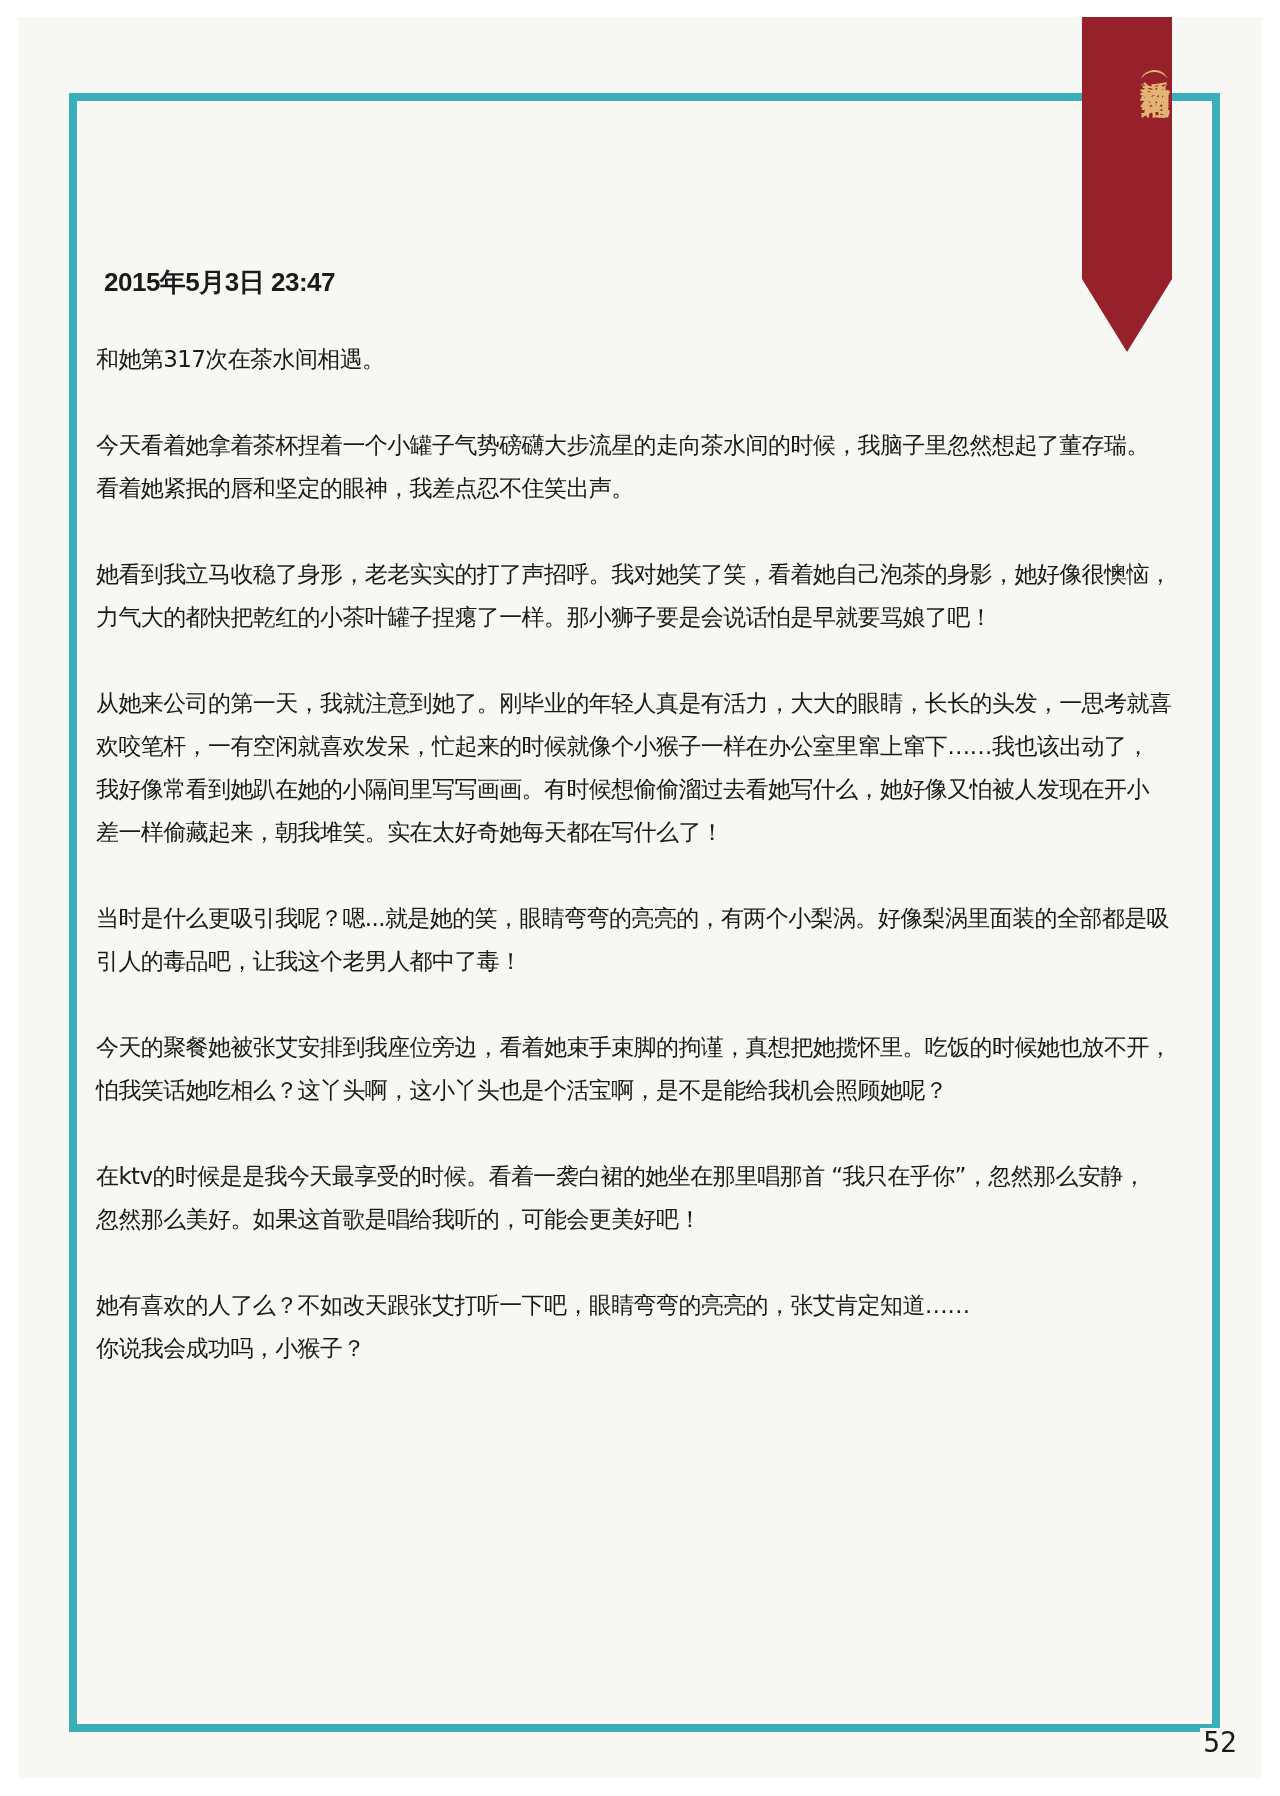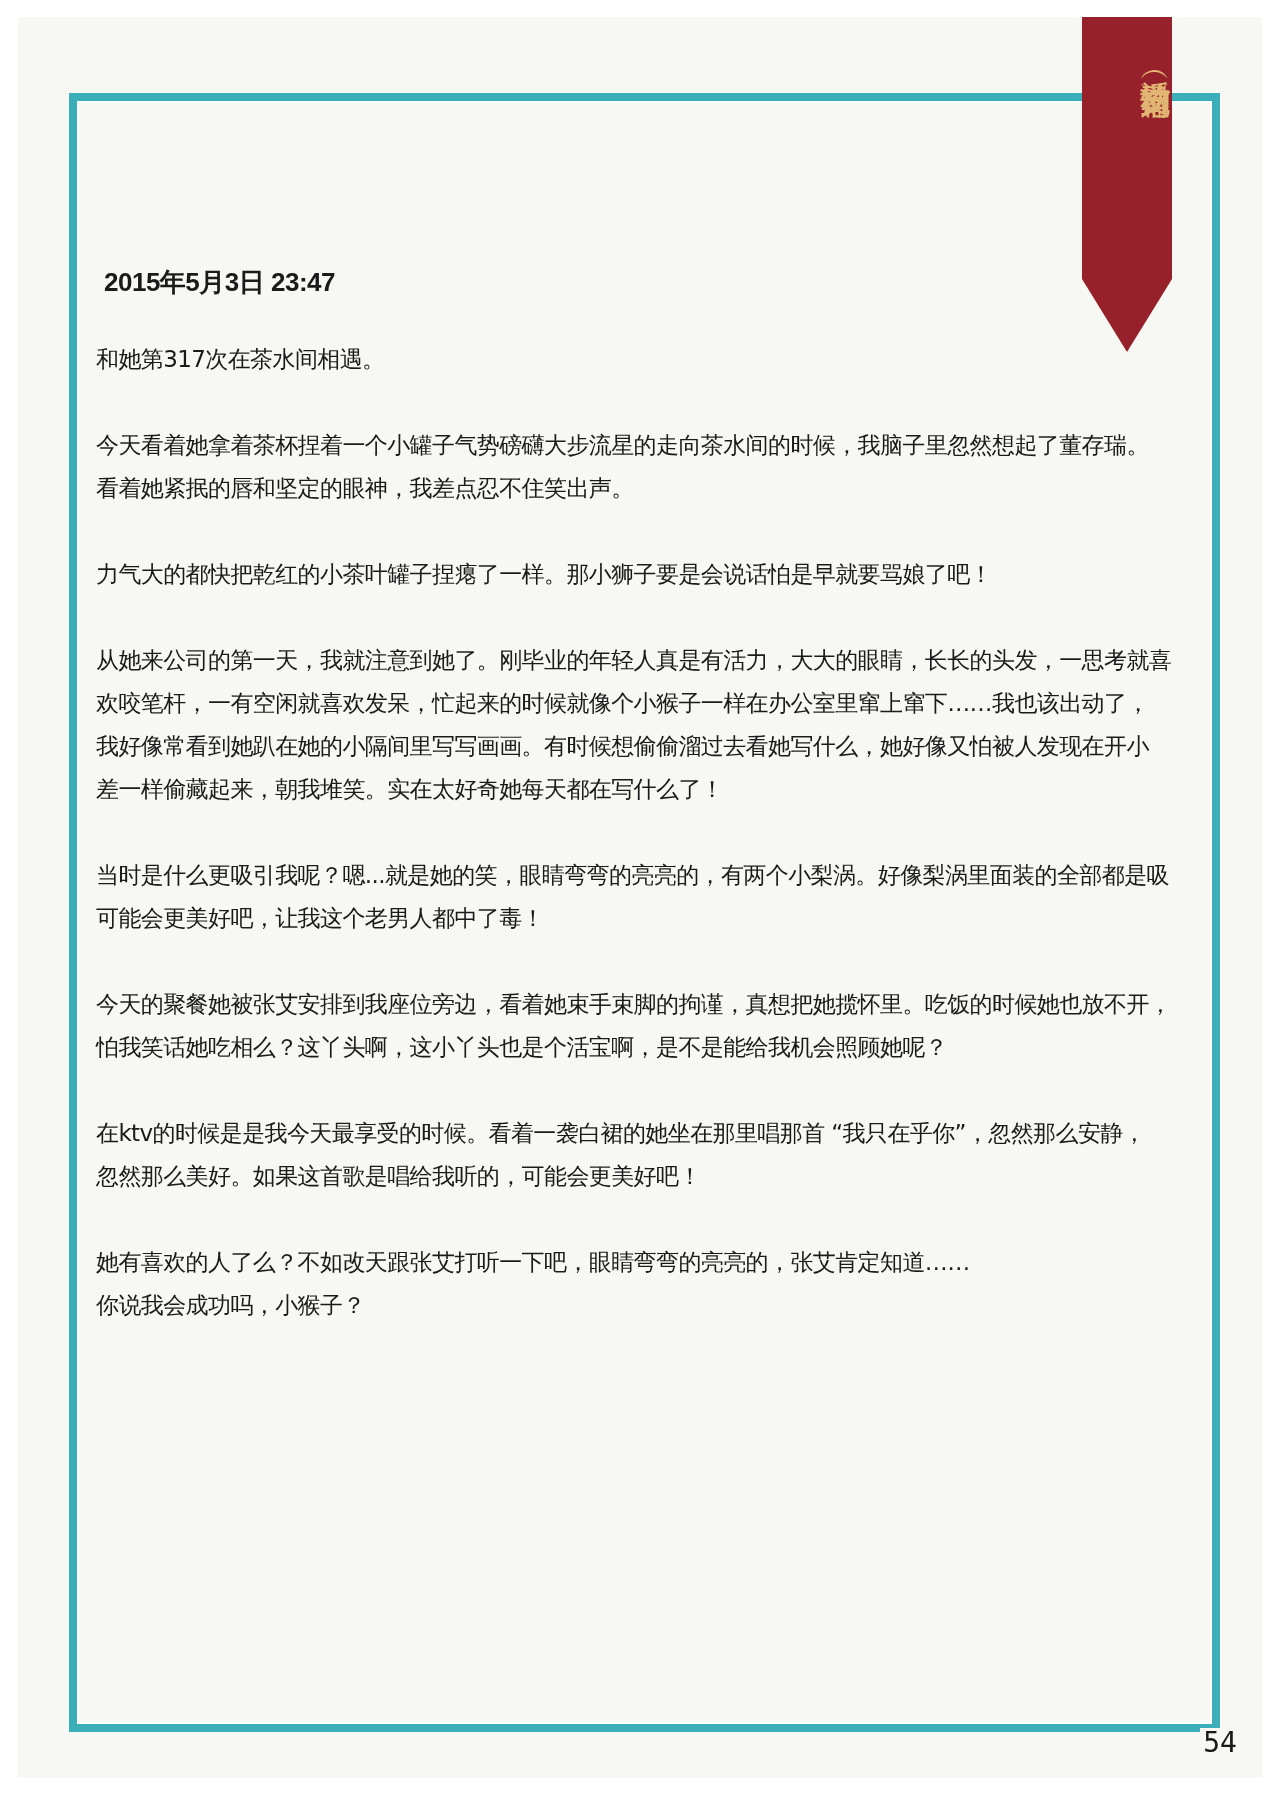--- a/index.html
+++ b/index.html
@@ -42,45 +42,46 @@
   <div class="para">
     <span class="line">和她第317次在茶水间相遇。</span>
   </div>
 
   <div class="para">
     <span class="line">今天看着她拿着茶杯捏着一个小罐子气势磅礴大步流星的走向茶水间的时候，我脑子里忽然想起了董存瑞。</span>
     <span class="line">看着她紧抿的唇和坚定的眼神，我差点忍不住笑出声。</span>
   </div>
 
   <div class="para">
+    <span class="line">她看到我立马收稳了身形，老老实实的打了声招呼。我对她笑了笑，看着她自己泡茶的身影，她好像很懊恼，</span>
     <span class="line">力气大的都快把乾红的小茶叶罐子捏瘪了一样。那小狮子要是会说话怕是早就要骂娘了吧！</span>
   </div>
 
 
   <div class="para">
     <span class="line">从她来公司的第一天，我就注意到她了。刚毕业的年轻人真是有活力，大大的眼睛，长长的头发，一思考就喜</span>
     <span class="line">欢咬笔杆，一有空闲就喜欢发呆，忙起来的时候就像个小猴子一样在办公室里窜上窜下……我也该出动了，</span>
     <span class="line">我好像常看到她趴在她的小隔间里写写画画。有时候想偷偷溜过去看她写什么，她好像又怕被人发现在开小</span>
     <span class="line">差一样偷藏起来，朝我堆笑。实在太好奇她每天都在写什么了！</span>
   </div>
 
   <div class="para">
     <span class="line">当时是什么更吸引我呢？嗯...就是她的笑，眼睛弯弯的亮亮的，有两个小梨涡。好像梨涡里面装的全部都是吸</span>
-    <span class="line">可能会更美好吧，让我这个老男人都中了毒！</span>
+    <span class="line">引人的毒品吧，让我这个老男人都中了毒！</span>
   </div>
 
   <div class="para">
     <span class="line">今天的聚餐她被张艾安排到我座位旁边，看着她束手束脚的拘谨，真想把她揽怀里。吃饭的时候她也放不开，</span>
     <span class="line">怕我笑话她吃相么？这丫头啊，这小丫头也是个活宝啊，是不是能给我机会照顾她呢？</span>
   </div>
 
   <div class="para">
     <span class="line">在ktv的时候是是我今天最享受的时候。看着一袭白裙的她坐在那里唱那首 “我只在乎你”，忽然那么安静，</span>
     <span class="line">忽然那么美好。如果这首歌是唱给我听的，可能会更美好吧！</span>
   </div>
 
   <div class="para">
     <span class="line">她有喜欢的人了么？不如改天跟张艾打听一下吧，眼睛弯弯的亮亮的，张艾肯定知道……</span>
     <span class="line">你说我会成功吗，小猴子？</span>
   </div>
 </div>
 
-<div class="pagenum">54</div>
+<div class="pagenum">52</div>
 
 </body></html>

